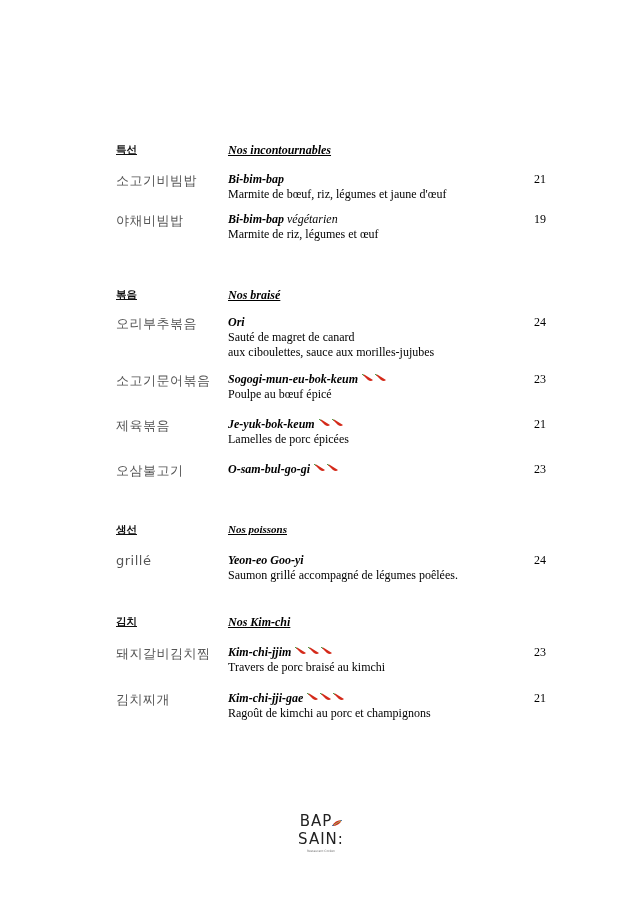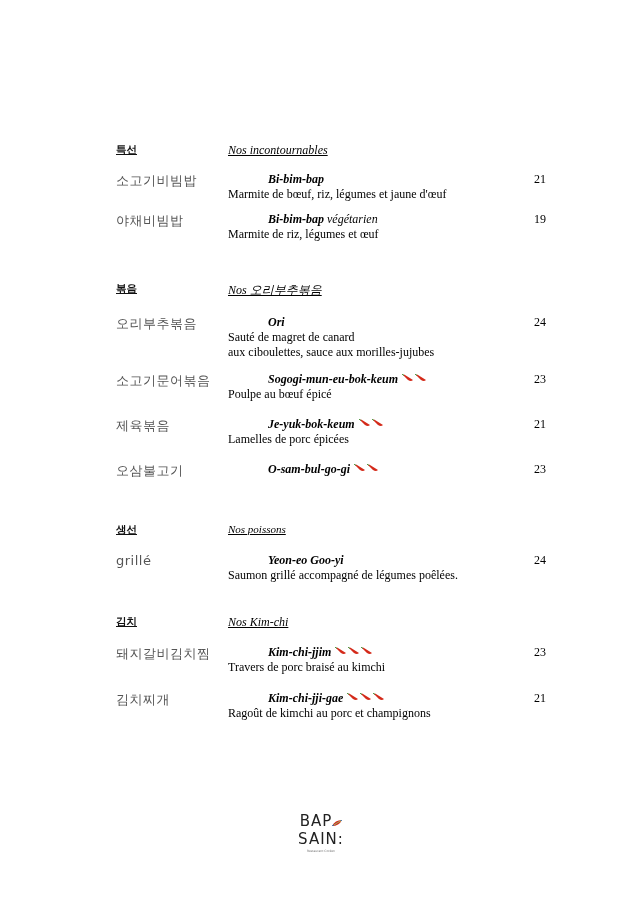--- a/index.html
+++ b/index.html
@@ -1,25 +1,25 @@
 <!DOCTYPE html>
 <html><head>
 <meta charset="utf-8">
 <style>
   html, body { margin: 0; padding: 0; background: #ffffff; }
   body { width: 640px; height: 905px; position: relative; overflow: hidden; font-family: "Liberation Serif", serif; color: #000; }
   .page { position: absolute; left: 0; top: 0; width: 568px; height: 905px; }
   .section-head { position: absolute; left: 116px; width: 430px; height: 16px; }
   .ko-head { position: absolute; left: 0; top: 0; font-family: "DejaVu Sans", sans-serif; font-size: 10.5px; font-weight: bold; text-decoration: underline; color: #111; }
-  .fr-head { position: absolute; left: 112px; top: 0; font-size: 12px; font-weight: normal; font-style: italic; text-decoration: underline; }
+  .fr-head { position: absolute; left: 112px; top: 0; font-size: 12px; font-weight: bold; font-style: italic; text-decoration: underline; }
   .fr-head.small { font-size: 11px; }
   .item { position: absolute; left: 116px; width: 430px; }
   .ko { position: absolute; left: 0; top: 0; font-family: "DejaVu Sans", sans-serif; font-size: 13px; color: #555; letter-spacing: 0.5px; }
   .fr { position: absolute; left: 112px; top: 0; font-size: 12px; line-height: 15px; }
-  .name { font-weight: bold; font-style: italic; margin-left: 40px; }
+  .name { font-weight: bold; font-style: italic; }
   .suffix { font-style: italic; }
   .price { position: absolute; right: 0; top: 0; font-size: 12px; }
   .chili { display: inline-block; width: 12px; height: 8px; margin-left: 1px; vertical-align: 1px; }
   .logo { position: absolute; left: 290px; top: 812px; width: 62px; height: 20px; text-align: center; }
   .logo-text { font-family: "DejaVu Sans", sans-serif; font-size: 15px; font-weight: normal; letter-spacing: 1px; color: #222; }
   .logo-sub { font-family: "DejaVu Sans", sans-serif; font-size: 3px; color: #777; display: block; margin-top: 1px; }
   .leaf { display: inline-block; width: 10px; height: 6px; vertical-align: 0px; }
 </style>
 </head>
 <body>
@@ -40,23 +40,23 @@
   </div>
   <div class="item" style="top:212px;">
     <span class="ko">야채비빔밥</span>
     <div class="fr">
       <span class="name">Bi-bim-bap</span><span class="suffix"> végétarien</span><br>
       <span>Marmite de riz, légumes et œuf</span>
     </div>
     <span class="price">19</span>
   </div>
 
-  <div class="section-head" style="top:282px;text-align:center;">
+  <div class="section-head" style="top:288px;text-align:center;">
     <span class="ko-head">볶음</span>
-    <span class="fr-head">Nos 오리부추볶음</span>
+    <span class="fr-head">Nos braisé</span>
   </div>
   <div class="item" style="top:315px;">
     <span class="ko">오리부추볶음</span>
     <div class="fr">
       <span class="name">Ori</span><br>
       <span>Sauté de magret de canard</span><br>
       <span>aux ciboulettes, sauce aux morilles-jujubes</span>
     </div>
     <span class="price">24</span>
   </div>

